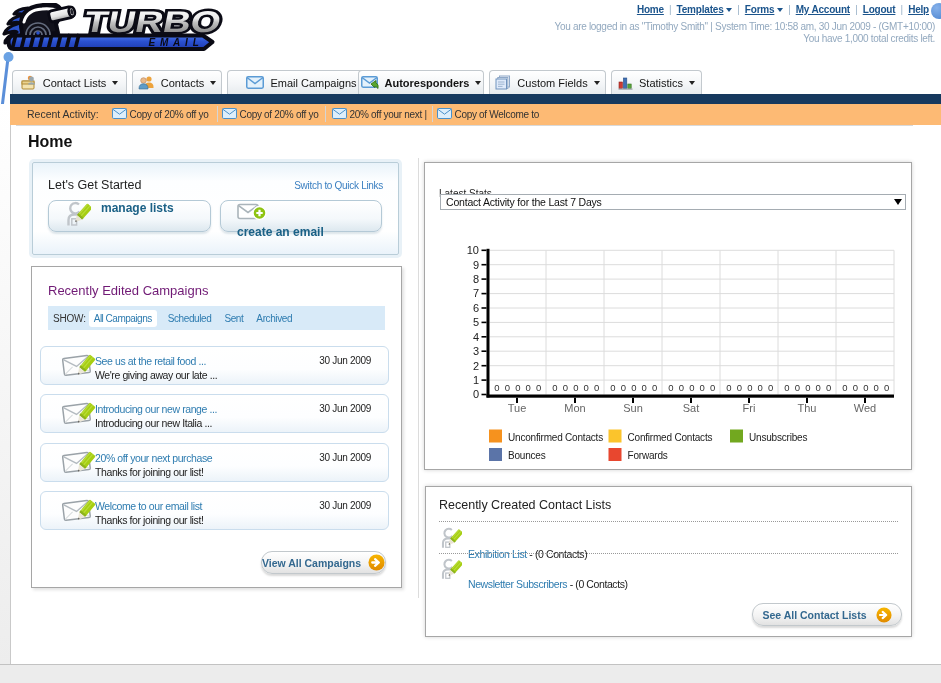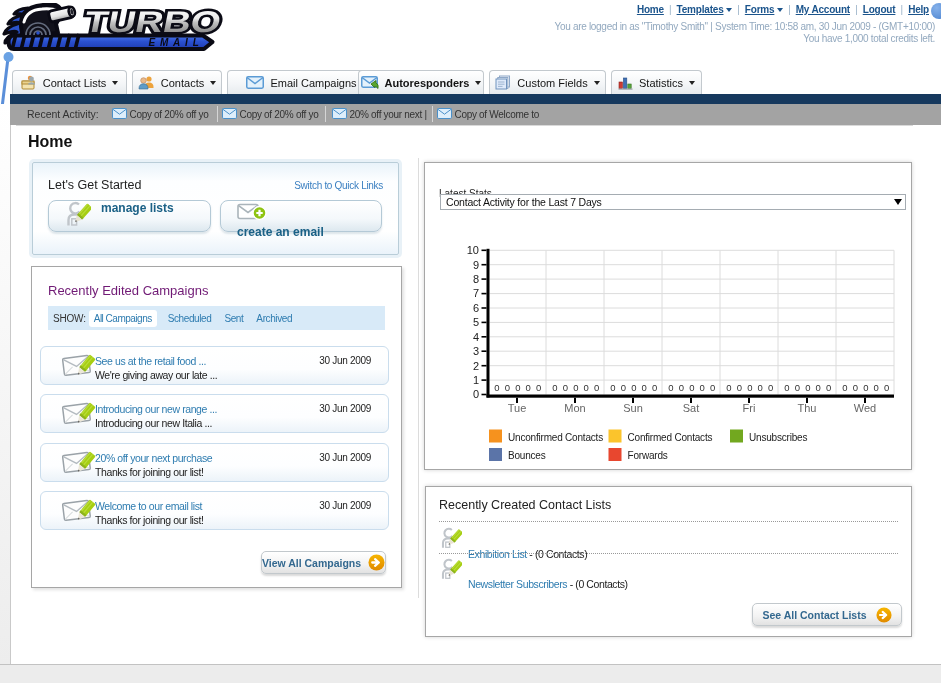--- a/index.html
+++ b/index.html
@@ -16,21 +16,21 @@
 .tab{position:absolute;top:70px;height:23px;border:1px solid #c3c9ce;border-bottom:none;
  border-radius:4px 4px 0 0;background:linear-gradient(180deg,#ffffff 0%,#f4f6f8 55%,#e7ebee 100%);
  display:flex;align-items:center;justify-content:center;font-size:11px;color:#141414;
  white-space:nowrap;}
 .tab svg{flex-shrink:0;}
 .tab .ic{margin-right:6px;display:block;}
 .tab .ar{flex-shrink:0;width:0;height:0;border-left:3.5px solid transparent;border-right:3.5px solid transparent;
  border-top:4.5px solid #222;margin-left:6px;}
 .navybar{position:absolute;left:10px;right:0;top:94px;height:10px;background:#16395e;}
 
-.actbar{position:absolute;left:10px;right:0;top:104px;height:21px;background:#a3a3a3;}
+.actbar{position:absolute;left:10px;right:0;top:104px;height:21px;background:#fdba74;}
 .actbar .lbl{position:absolute;left:17px;top:4px;font-size:10.5px;color:#333;}
 .actitem{position:absolute;top:4px;font-size:10px;letter-spacing:-0.3px;color:#333;white-space:nowrap;}
 .actsep{position:absolute;top:2px;width:1px;height:16px;background:#d5d5d5;}
 .acthr{position:absolute;left:16px;top:125px;width:897px;height:1px;background:#d9d9d9;}
 .leftgutter{position:absolute;left:0;top:104px;width:10px;height:560px;
  background:linear-gradient(180deg,#ffffff,#ededed);}
 .contentbox{position:absolute;left:10px;top:104px;width:931px;height:560px;
  border-left:1px solid #c9c9c9;background:#fff;}
 .footer{position:absolute;left:0;top:664px;width:941px;height:19px;background:#ececec;
  border-top:1px solid #c2c2c2;box-sizing:border-box;}
@@ -55,21 +55,21 @@
  display:flex;align-items:center;font-size:10px;letter-spacing:-0.2px;}
 .showbar .s{color:#333;margin-left:5px;margin-right:3px;}
 .showbar .pill{background:#fff;border-radius:3px;padding:3px 5px;color:#2e7cb0;margin-right:11px;letter-spacing:-0.5px;}
 .showbar a{color:#2e7cb0;margin-right:13px;text-decoration:none;letter-spacing:-0.4px;}
 .camprow{position:absolute;left:8px;width:347px;height:37px;border:1px solid #cadded;
  border-radius:6px;background:linear-gradient(180deg,#ffffff 0%,#fdfeff 60%,#ecf3f9 100%);}
 .camprow .ti{position:absolute;left:54px;top:8px;font-size:10.5px;letter-spacing:-0.4px;color:#2e7cb0;white-space:nowrap;}
 .camprow .su{position:absolute;left:54px;top:22px;font-size:10.5px;letter-spacing:-0.4px;color:#222;white-space:nowrap;}
 .camprow .dt{position:absolute;right:17px;top:8px;font-size:10px;letter-spacing:-0.3px;color:#222;}
 .camprow svg{position:absolute;left:21px;top:6px;}
-.graybtn{position:absolute;height:21px;border:1px solid #c2c8cc;border-radius:5px;
+.graybtn{position:absolute;height:21px;border:1px solid #c2c8cc;border-radius:11px;
  background:linear-gradient(180deg,#ffffff 0%,#f2f2f2 60%,#e2e2e2 100%);
  box-shadow:0 2px 2px rgba(0,0,0,.15);display:flex;align-items:center;justify-content:center;
  font-size:10.5px;font-weight:bold;color:#33688f;white-space:nowrap;}
 .graybtn svg{flex-shrink:0;}
 
 .coldiv{position:absolute;left:418px;top:158px;width:1px;height:440px;background:#dcdcdc;}
 .box3{position:absolute;left:424px;top:162px;width:486px;height:306px;
  border:1px solid #a6a6a6;background:#fff;box-shadow:0 0 4px rgba(0,0,0,.18);}
 .box3 .t{position:absolute;left:14px;top:25px;font-size:10px;color:#222;}
 .sel{position:absolute;left:15px;top:31px;width:459px;height:14px;border:1px solid #a5acb2;

